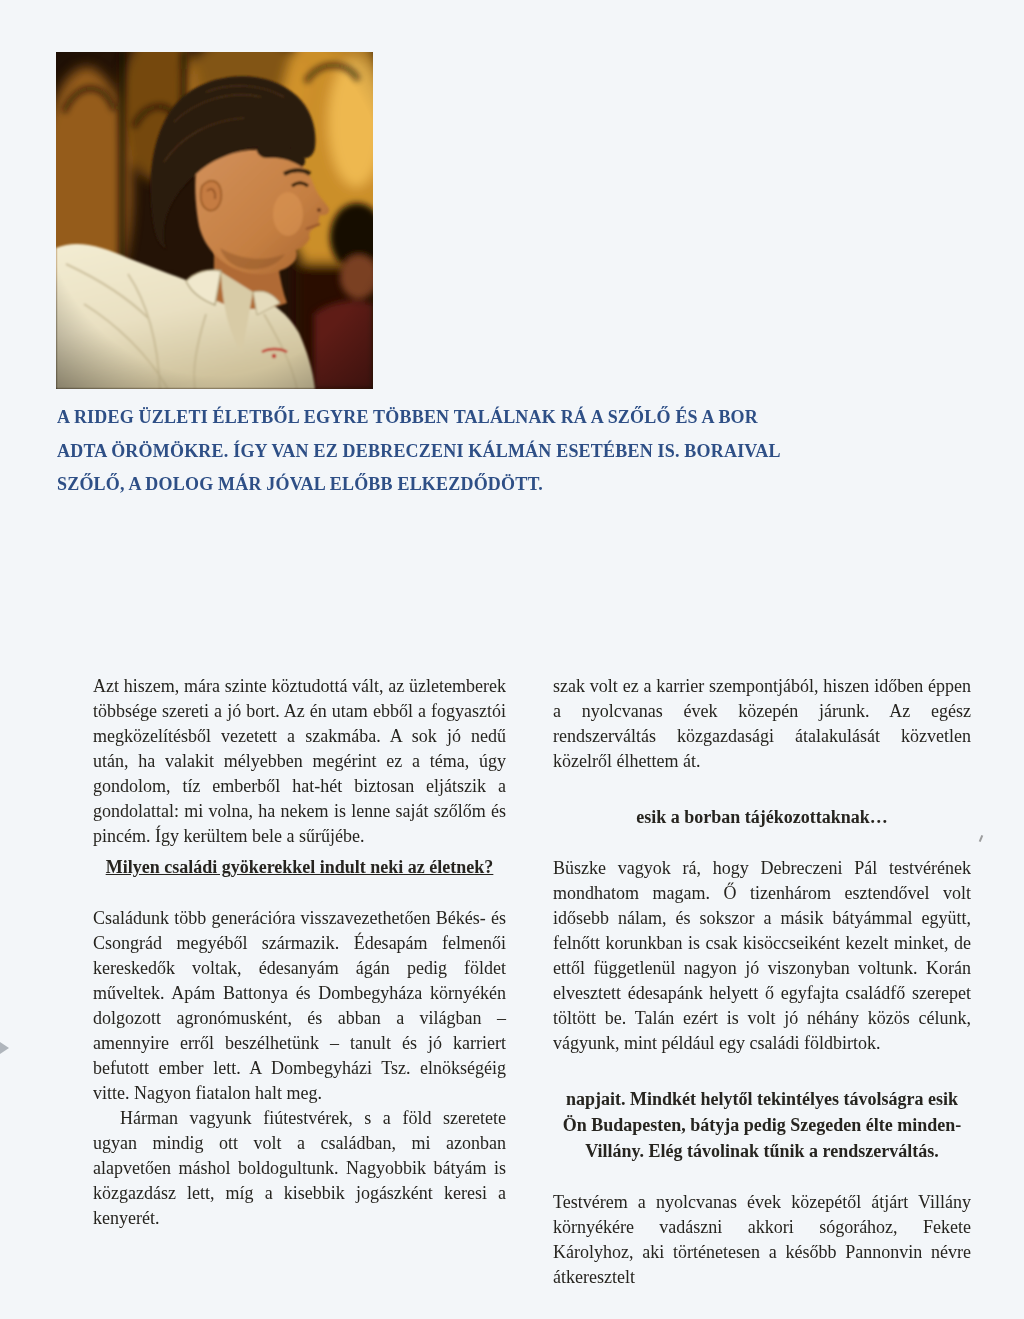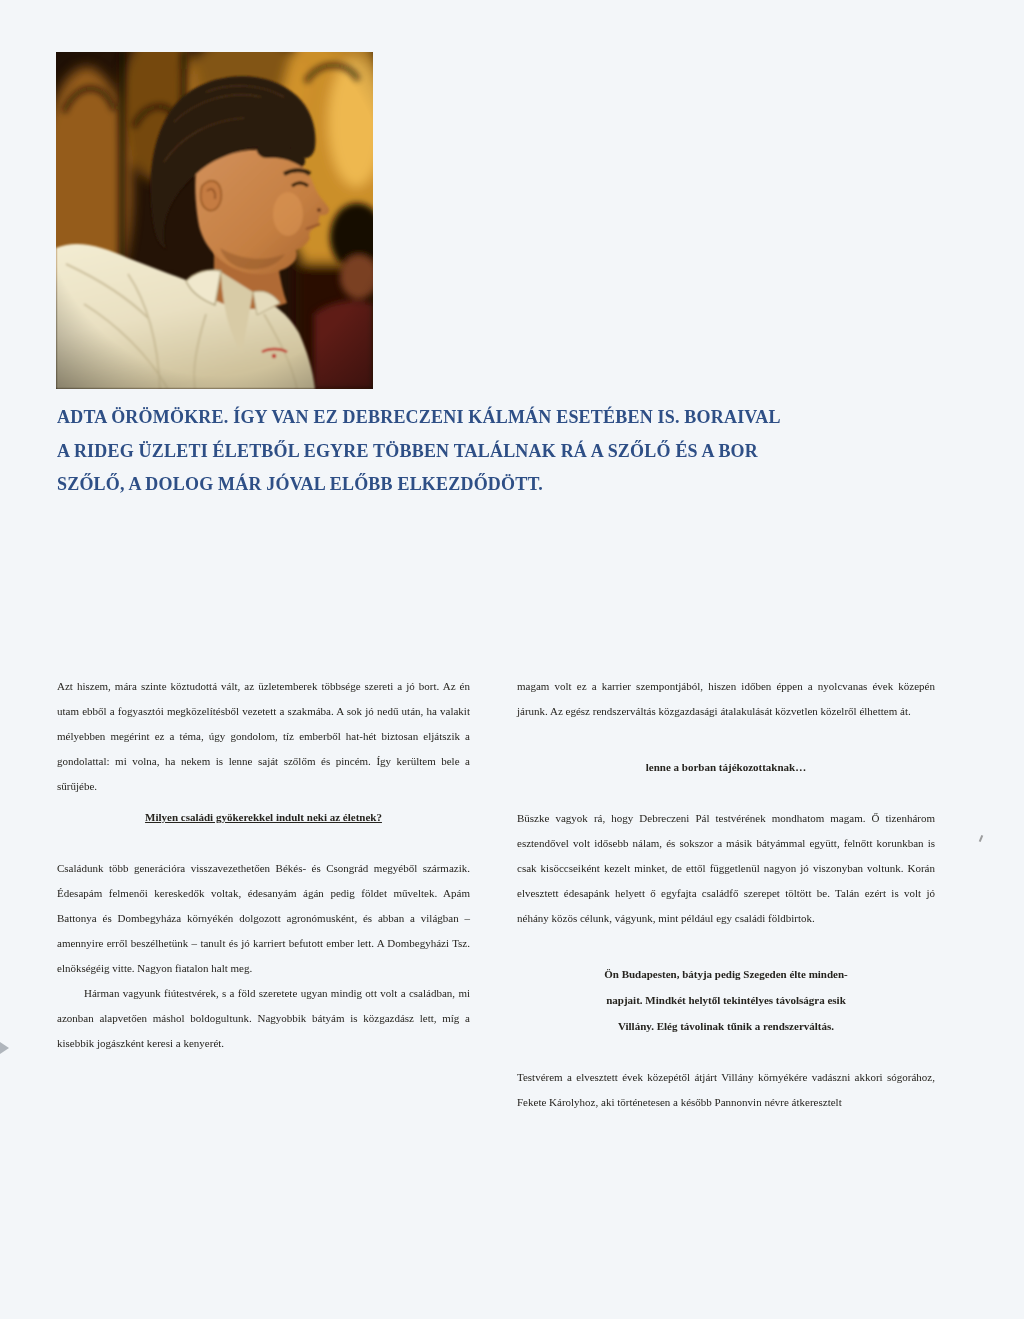--- a/index.html
+++ b/index.html
@@ -31,23 +31,24 @@
   .intro .intro-line{
     display:block;
     line-height:33.5px;
     white-space:nowrap;
     letter-spacing:0.2px;
   }
   
   .col{
     position:absolute;top:674px;
     color:var(--ink);
-    font-size:11px;
+    font-size:18px;
     line-height:25px;
     text-align:justify;
+    margin-left:36px;
   }
   .col.left{left:57px;width:413px;}
   .col.right{left:517px;width:418px;}
   .para{margin:0;}
   .para.ind{text-indent:27px;}
   .h{
     font-weight:700;
     text-align:center;
     margin:30px 0 26px;
     line-height:26px;
@@ -175,43 +176,43 @@
         <path d="M 236,134 C 241,130 247,130 252,134" stroke="#241505" stroke-width="3" fill="none"></path>
         <circle cx="263" cy="158" r="2" fill="#6b3a1a"></circle>
         <path d="M 250,177 L 264,172" stroke="#96552c" stroke-width="2" fill="none"></path>
       </g>
 
       <rect x="0" y="0" width="317" height="337" fill="url(#vig)"></rect>
     </svg>
   </div>
 
   <div class="intro">
+      <span class="intro-line">A RIDEG ÜZLETI ÉLETBŐL EGYRE TÖBBEN TALÁLNAK RÁ A SZŐLŐ ÉS A BOR</span>
       <span class="intro-line">ADTA ÖRÖMÖKRE. ÍGY VAN EZ DEBRECZENI KÁLMÁN ESETÉBEN IS. BORAIVAL</span>
-      <span class="intro-line">A RIDEG ÜZLETI ÉLETBŐL EGYRE TÖBBEN TALÁLNAK RÁ A SZŐLŐ ÉS A BOR</span>
       <span class="intro-line">SZŐLŐ, A DOLOG MÁR JÓVAL ELŐBB ELKEZDŐDÖTT.</span>
     </div>
 
   <div class="col left">
       <p class="para">Azt hiszem, mára szinte köztudottá vált, az üzletemberek többsége szereti a jó bort. Az én utam ebből a fogyasztói megközelítésből vezetett a szakmába. A sok jó nedű után, ha valakit mélyebben megérint ez a téma, úgy gondolom, tíz emberből hat-hét biztosan eljátszik a gondolattal: mi volna, ha nekem is lenne saját szőlőm és pincém. Így kerültem bele a sűrűjébe.</p>
       <div class="h tight">
         <span class="hl">Milyen családi gyökerekkel indult neki az életnek?</span>
       </div>
       <p class="para">Családunk több generációra visszavezethetően Békés- és Csongrád megyéből származik. Édesapám felmenői kereskedők voltak, édesanyám ágán pedig földet műveltek. Apám Battonya és Dombegyháza környékén dolgozott agronómusként, és abban a világban – amennyire erről beszélhetünk – tanult és jó karriert befutott ember lett. A Dombegyházi Tsz. elnökségéig vitte. Nagyon fiatalon halt meg.</p>
       <p class="para ind">Hárman vagyunk fiútestvérek, s a föld szeretete ugyan mindig ott volt a családban, mi azonban alapvetően máshol boldogultunk. Nagyobbik bátyám is közgazdász lett, míg a kisebbik jogászként keresi a kenyerét.</p>
     </div>
   <div class="col right">
-      <p class="para">magam volt ez a karrier szempontjából, hiszen időben éppen a nyolcvanas évek közepén járunk. Az egész rendszerváltás közgazdasági átalakulását közvetlen közelről élhettem át.</p>
+      <p class="para">szak volt ez a karrier szempontjából, hiszen időben éppen a nyolcvanas évek közepén járunk. Az egész rendszerváltás közgazdasági átalakulását közvetlen közelről élhettem át.</p>
       <div class="h">
-        <span class="hl">lenne a borban tájékozottaknak…</span>
+        <span class="hl">esik a borban tájékozottaknak…</span>
       </div>
       <p class="para">Büszke vagyok rá, hogy Debreczeni Pál testvérének mondhatom magam. Ő tizenhárom esztendővel volt idősebb nálam, és sokszor a másik bátyámmal együtt, felnőtt korunkban is csak kisöccseiként kezelt minket, de ettől függetlenül nagyon jó viszonyban voltunk. Korán elvesztett édesapánk helyett ő egyfajta családfő szerepet töltött be. Talán ezért is volt jó néhány közös célunk, vágyunk, mint például egy családi földbirtok.</p>
       <div class="h">
+        <span class="hl">napjait. Mindkét helytől tekintélyes távolságra esik</span>
         <span class="hl">Ön Budapesten, bátyja pedig Szegeden élte minden-</span>
-        <span class="hl">napjait. Mindkét helytől tekintélyes távolságra esik</span>
         <span class="hl">Villány. Elég távolinak tűnik a rendszerváltás.</span>
       </div>
-      <p class="para">Testvérem a elvesztett évek közepétől átjárt Villány környékére vadászni akkori sógorához, Fekete Károlyhoz, aki történetesen a később Pannonvin névre átkeresztelt</p>
+      <p class="para">Testvérem a nyolcvanas évek közepétől átjárt Villány környékére vadászni akkori sógorához, Fekete Károlyhoz, aki történetesen a később Pannonvin névre átkeresztelt</p>
     </div>
 
   <div class="artifact-chevron"></div>
   <div class="artifact-tick"></div>
 
 </div>
 
 </body></html>

